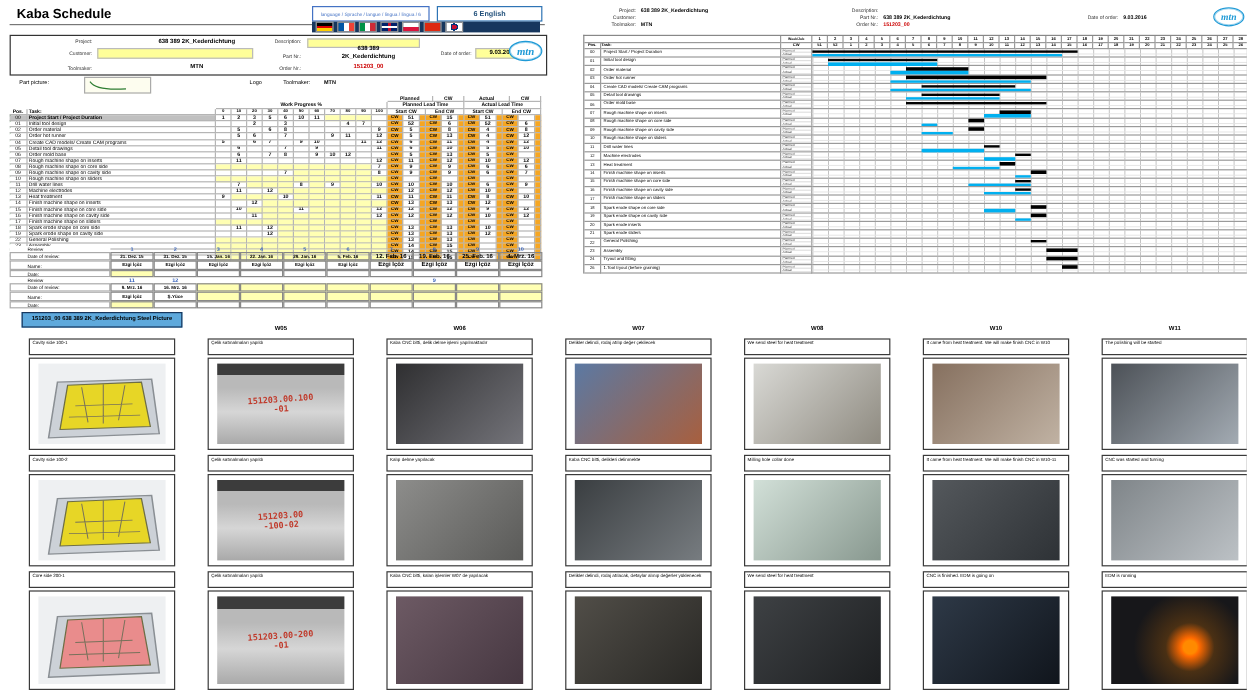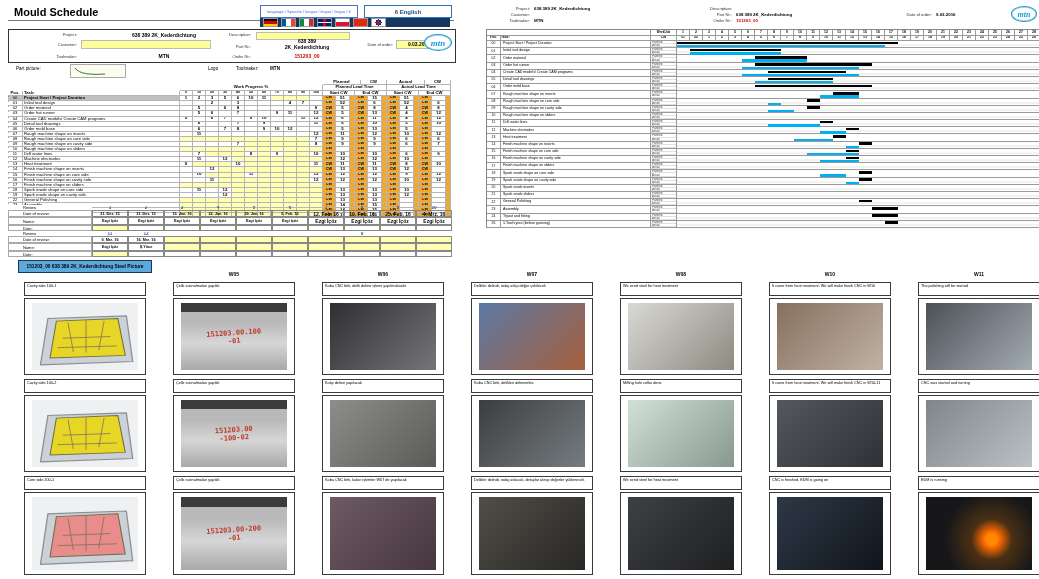--- a/index.html
+++ b/index.html
@@ -79,21 +79,21 @@
   .photo-img{position:absolute;left:7px;right:7px;top:4px;bottom:4px;}
   .steel-label{position:absolute;inset:0;display:flex;align-items:center;justify-content:center;
                color:#c03a2b;font-weight:bold;font-size:7px;white-space:pre-line;text-align:center;transform:rotate(-4deg);
                font-family:"DejaVu Sans Mono",monospace;}
   svg{display:block;width:100%;height:100%;}
 </style>
 </head>
 <body>
 
 <div class="sheet">
-  <div class="sheet-title">Mould Schedule</div>
+  <div class="sheet-title">Kaba Schedule</div>
   <div class="head-rule"></div>
   <div class="lang-box">language / Sprache / langue / lingua / lingua / 6</div>
   <div class="lang-btn">6 English</div>
   <div class="flag-strip">
       <div class="flag" style="background: linear-gradient(rgb(0, 0, 0) 33%, rgb(221, 0, 0) 33%, rgb(221, 0, 0) 66%, rgb(255, 206, 0) 66%);"></div>
       <div class="flag" style="background: linear-gradient(to right, rgb(0, 85, 164) 33%, rgb(255, 255, 255) 33%, rgb(255, 255, 255) 66%, rgb(239, 65, 53) 66%);"></div>
       <div class="flag" style="background: linear-gradient(to right, rgb(0, 146, 70) 33%, rgb(255, 255, 255) 33%, rgb(255, 255, 255) 66%, rgb(206, 43, 55) 66%);"></div>
       <div class="flag" style="background: linear-gradient(transparent 40%, rgb(255, 255, 255) 40%, rgb(255, 255, 255) 60%, transparent 60%), linear-gradient(to right, transparent 42%, rgb(200, 16, 46) 42%, rgb(200, 16, 46) 58%, transparent 58%), linear-gradient(rgb(1, 33, 105), rgb(1, 33, 105));"></div>
       <div class="flag" style="background: linear-gradient(rgb(255, 255, 255) 50%, rgb(220, 20, 60) 50%);"></div>
       <div class="flag" style="background: linear-gradient(rgb(222, 41, 16), rgb(222, 41, 16));"></div>

